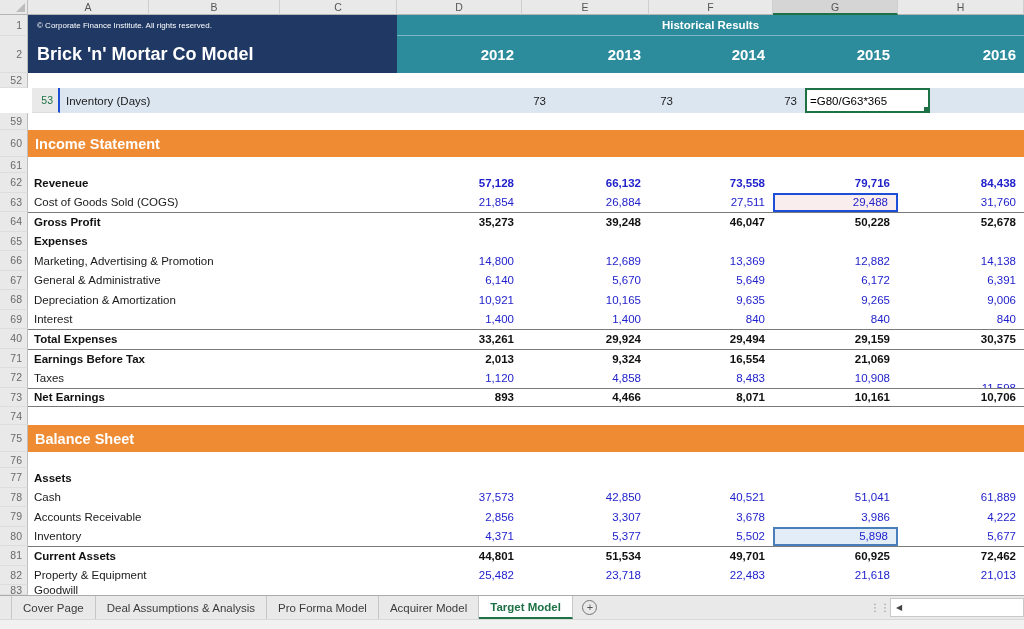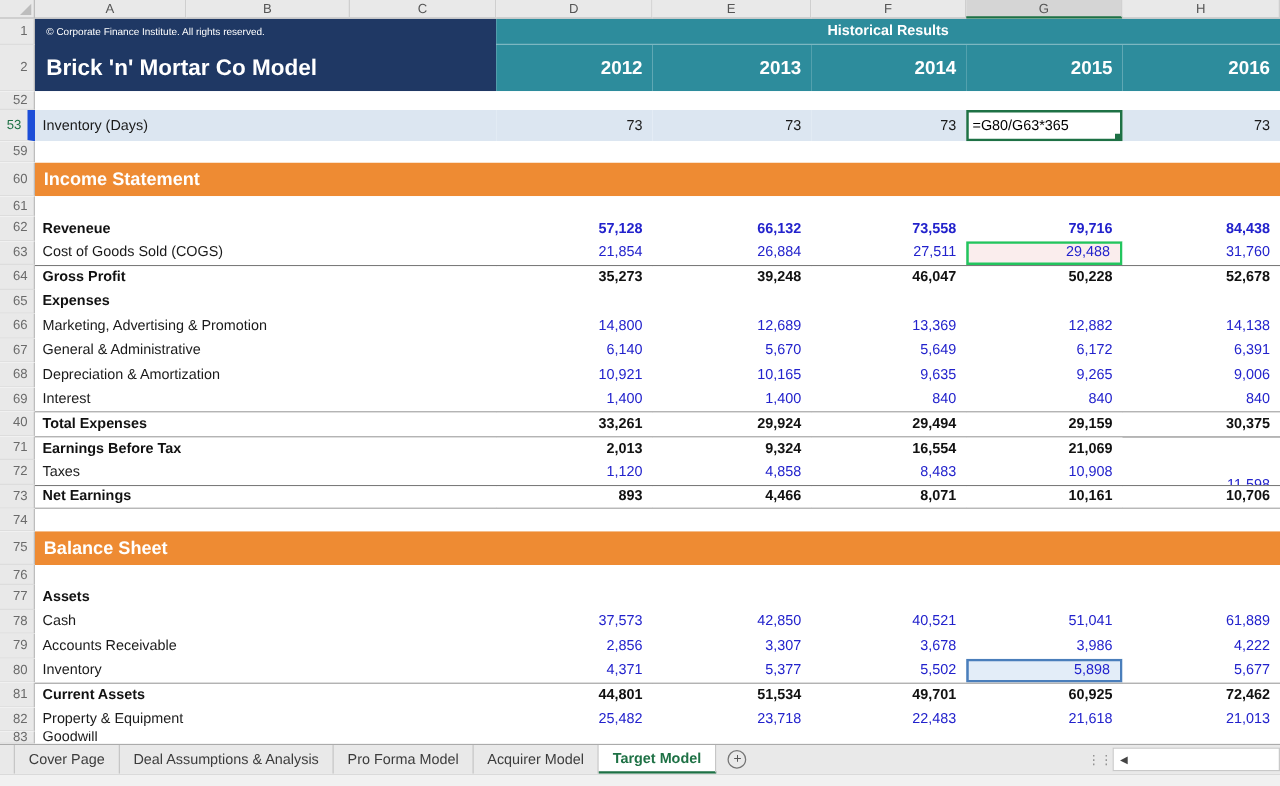--- a/index.html
+++ b/index.html
@@ -4,21 +4,21 @@
 <style>
   * { margin:0; padding:0; box-sizing:border-box; }
   body { font-family:"Liberation Sans", sans-serif; background:#fff; }
   #app { width:1024px; height:629px; overflow:hidden; background:#fff; font-size:11.5px; color:#1a1a1a; position:relative; }
   .row { display:flex; width:1024px; overflow:hidden; flex:none; }
 
   
   .rh { width:28px; flex:none; background:#E9E9E9; color:#6a6a6a; font-size:10.5px;
         display:flex; align-items:center; justify-content:flex-end; padding-right:5px;
         border-right:1px solid #BDBDBD; border-bottom:1px solid #DDDDDD; }
-  .rh.active { color:#1E7145; border-right:6px solid #1d4ed8; }
+  .rh.active { color:#1E7145; border-right:2px solid #1d4ed8;margin-left:32px; }
   .corner { width:28px; flex:none; background:#E9E9E9; border-right:1px solid #BDBDBD; border-bottom:1px solid #B5B5B5; position:relative; }
   .corner .tri { position:absolute; right:2px; bottom:2px; width:0; height:0;
         border-left:9px solid transparent; border-bottom:9px solid #BDBDBD; }
   .colhdr { flex:none; background:#E9E9E9; color:#555; font-size:10.5px;
         display:flex; align-items:center; justify-content:center;
         border-right:1px solid #CFCFCF; border-bottom:1px solid #B5B5B5; }
   .colhdr.active { background:#D5D5D5; border-bottom:2px solid #1E7145; }
 
   
   .navy { background:#1F3864; color:#fff; }
@@ -41,21 +41,21 @@
   .b  { color:#2222CC; }
   .bb { color:#2222CC; font-weight:bold; }
   .k  { font-weight:bold; color:#111; }
   .boldk { font-weight:bold; color:#111; }
   .fillblue { background:#DCE6F1; }
   .section { width:996px; background:#EE8B33; color:#fff; font-weight:bold; font-size:14.5px;
              display:flex; align-items:center; padding-left:7px; }
   .formula { justify-content:flex-start; padding-left:3px; background:#fff !important;
              border:2px solid #1E7145; position:relative; color:#000; }
   .formula .handle { position:absolute; right:-1px; bottom:-1px; width:5px; height:5px; background:#1E7145; }
-  .refred  { border:2px solid #22c55e; background:#FAEDED !important; }
+  .refred  { border:2px solid #1d4ed8; background:#FAEDED !important; }
   .refblue { border:2px solid #4A7EBB; background:#E3EDF8 !important; }
 
   
   .tabstrip { height:24px; width:1024px; background:#E9E9E9; border-top:1px solid #ABABAB;
               display:flex; align-items:stretch; font-size:11.5px; color:#3c3c3c; overflow:hidden; }
   .tabpad { width:12px; flex:none; border-right:1px solid #C6C6C6; }
   .tab { display:flex; align-items:center; padding:0 11px; border-right:1px solid #C6C6C6; white-space:nowrap; }
   .tab.active { background:#fff; color:#1E7145; font-weight:bold; border-bottom:2px solid #1E7145; }
   .addtab { width:34px; display:flex; align-items:center; justify-content:center; }
   .addtab span { width:15px; height:15px; border:1px solid #757575; border-radius:50%; color:#555;

